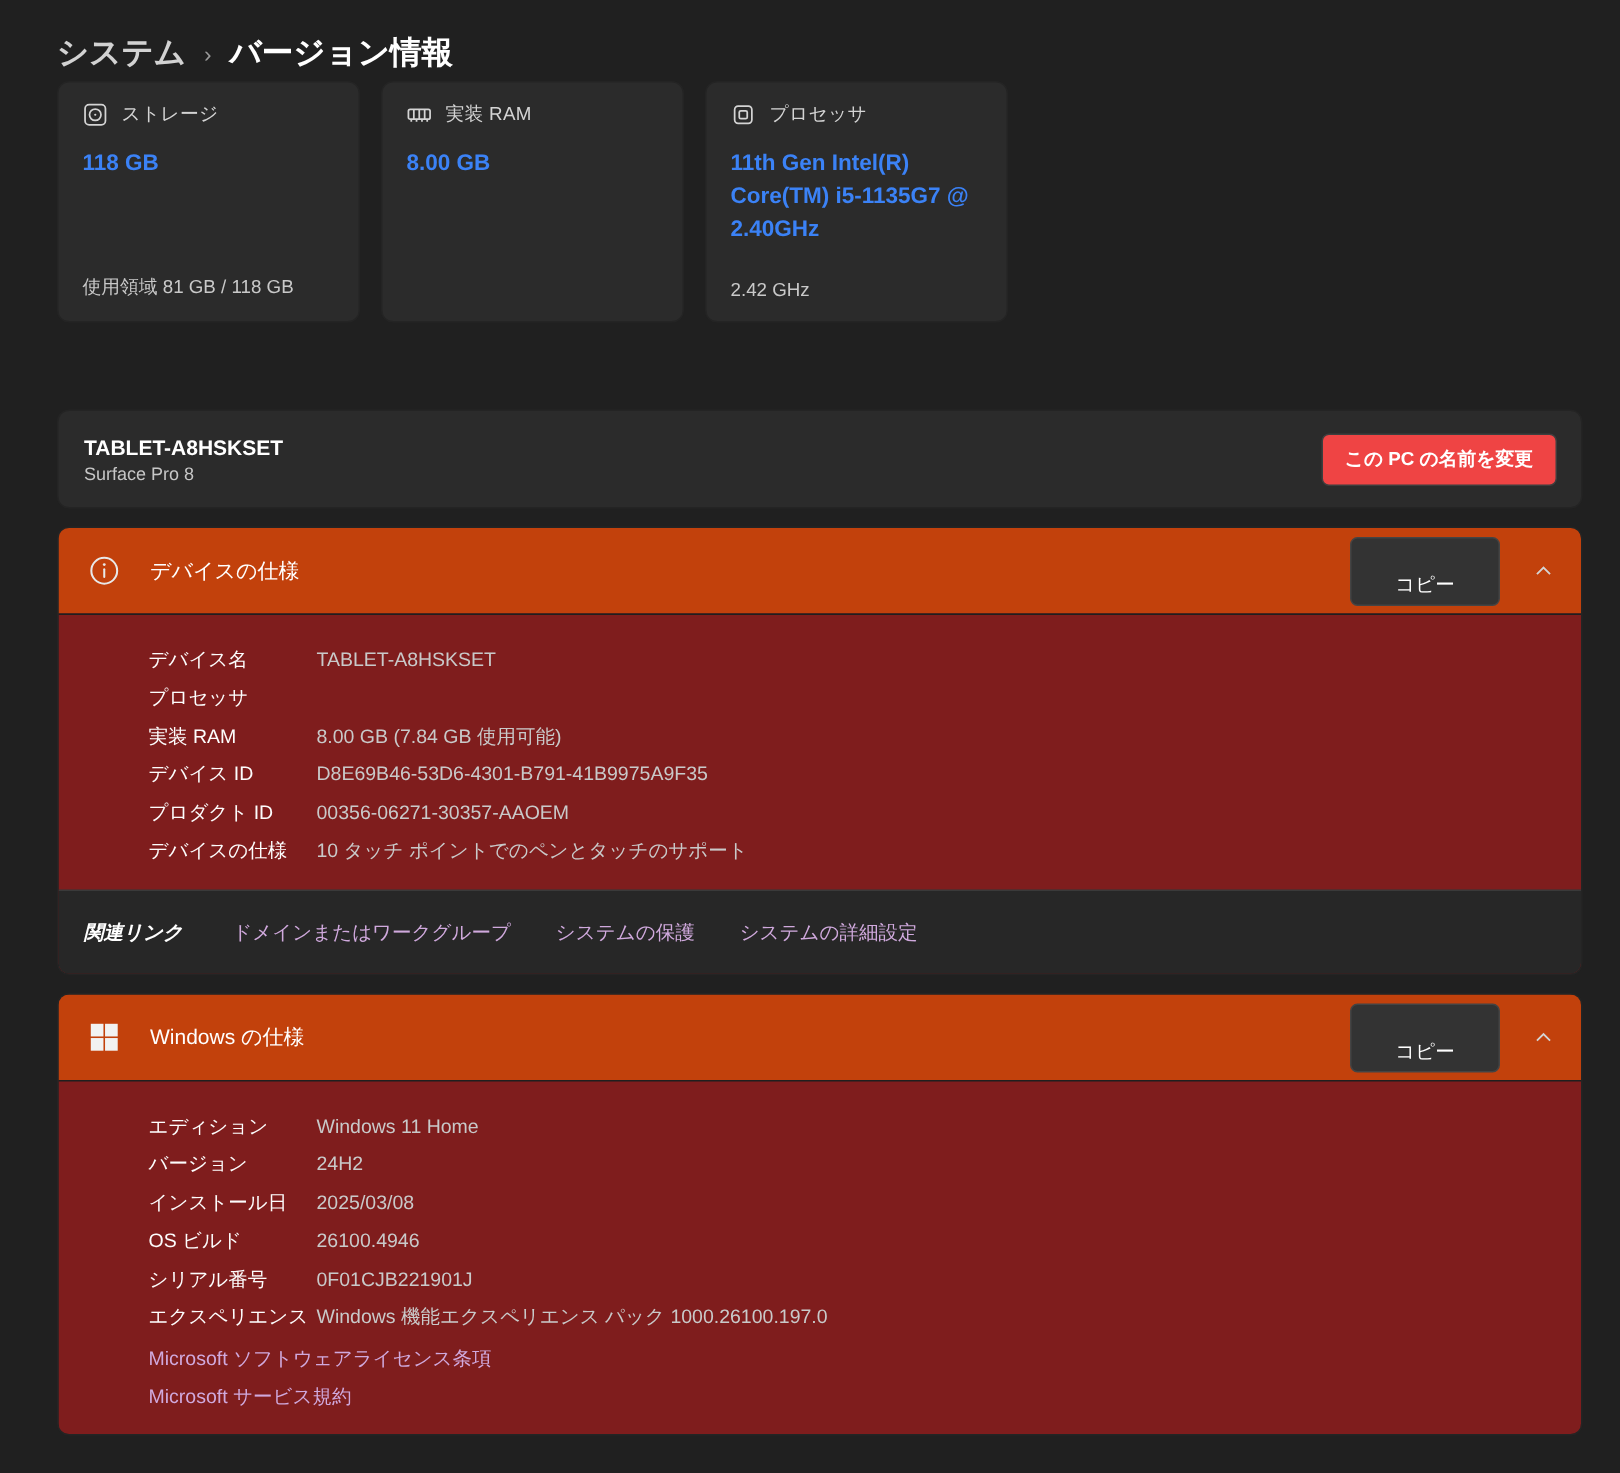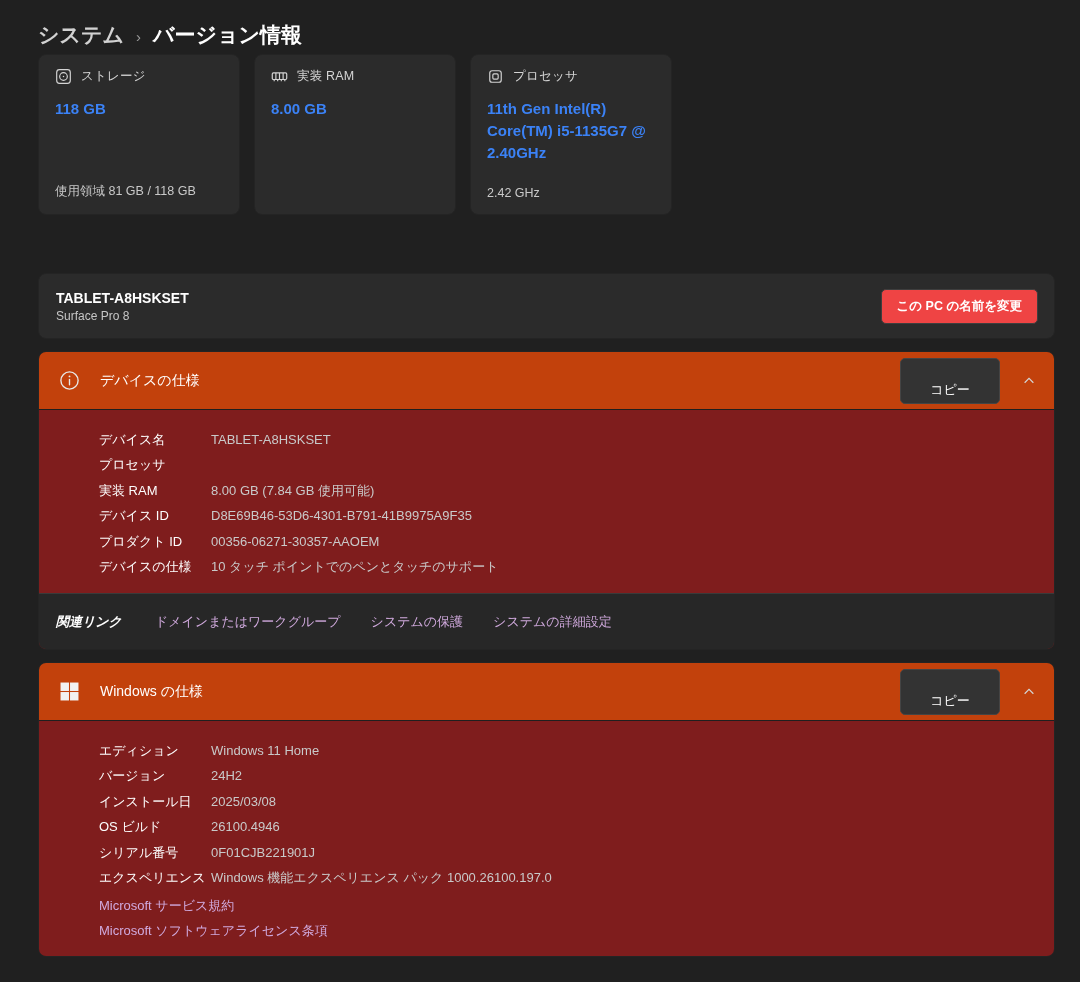--- a/index.html
+++ b/index.html
@@ -238,19 +238,19 @@
         <div class="spec-row">
           <span class="k">シリアル番号</span>
           <span class="v">0F01CJB221901J</span>
         </div>
         <div class="spec-row">
           <span class="k">エクスペリエンス</span>
           <span class="v">Windows 機能エクスペリエンス パック 1000.26100.197.0</span>
         </div>
       </div>
       <div class="os-links">
+        <a class="link">Microsoft ソフトウェアライセンス条項</a>
         <a class="link">Microsoft サービス規約</a>
-        <a class="link">Microsoft ソフトウェアライセンス条項</a>
       </div>
     </div>
   </div>
 
 </div>
 
 </body></html>

